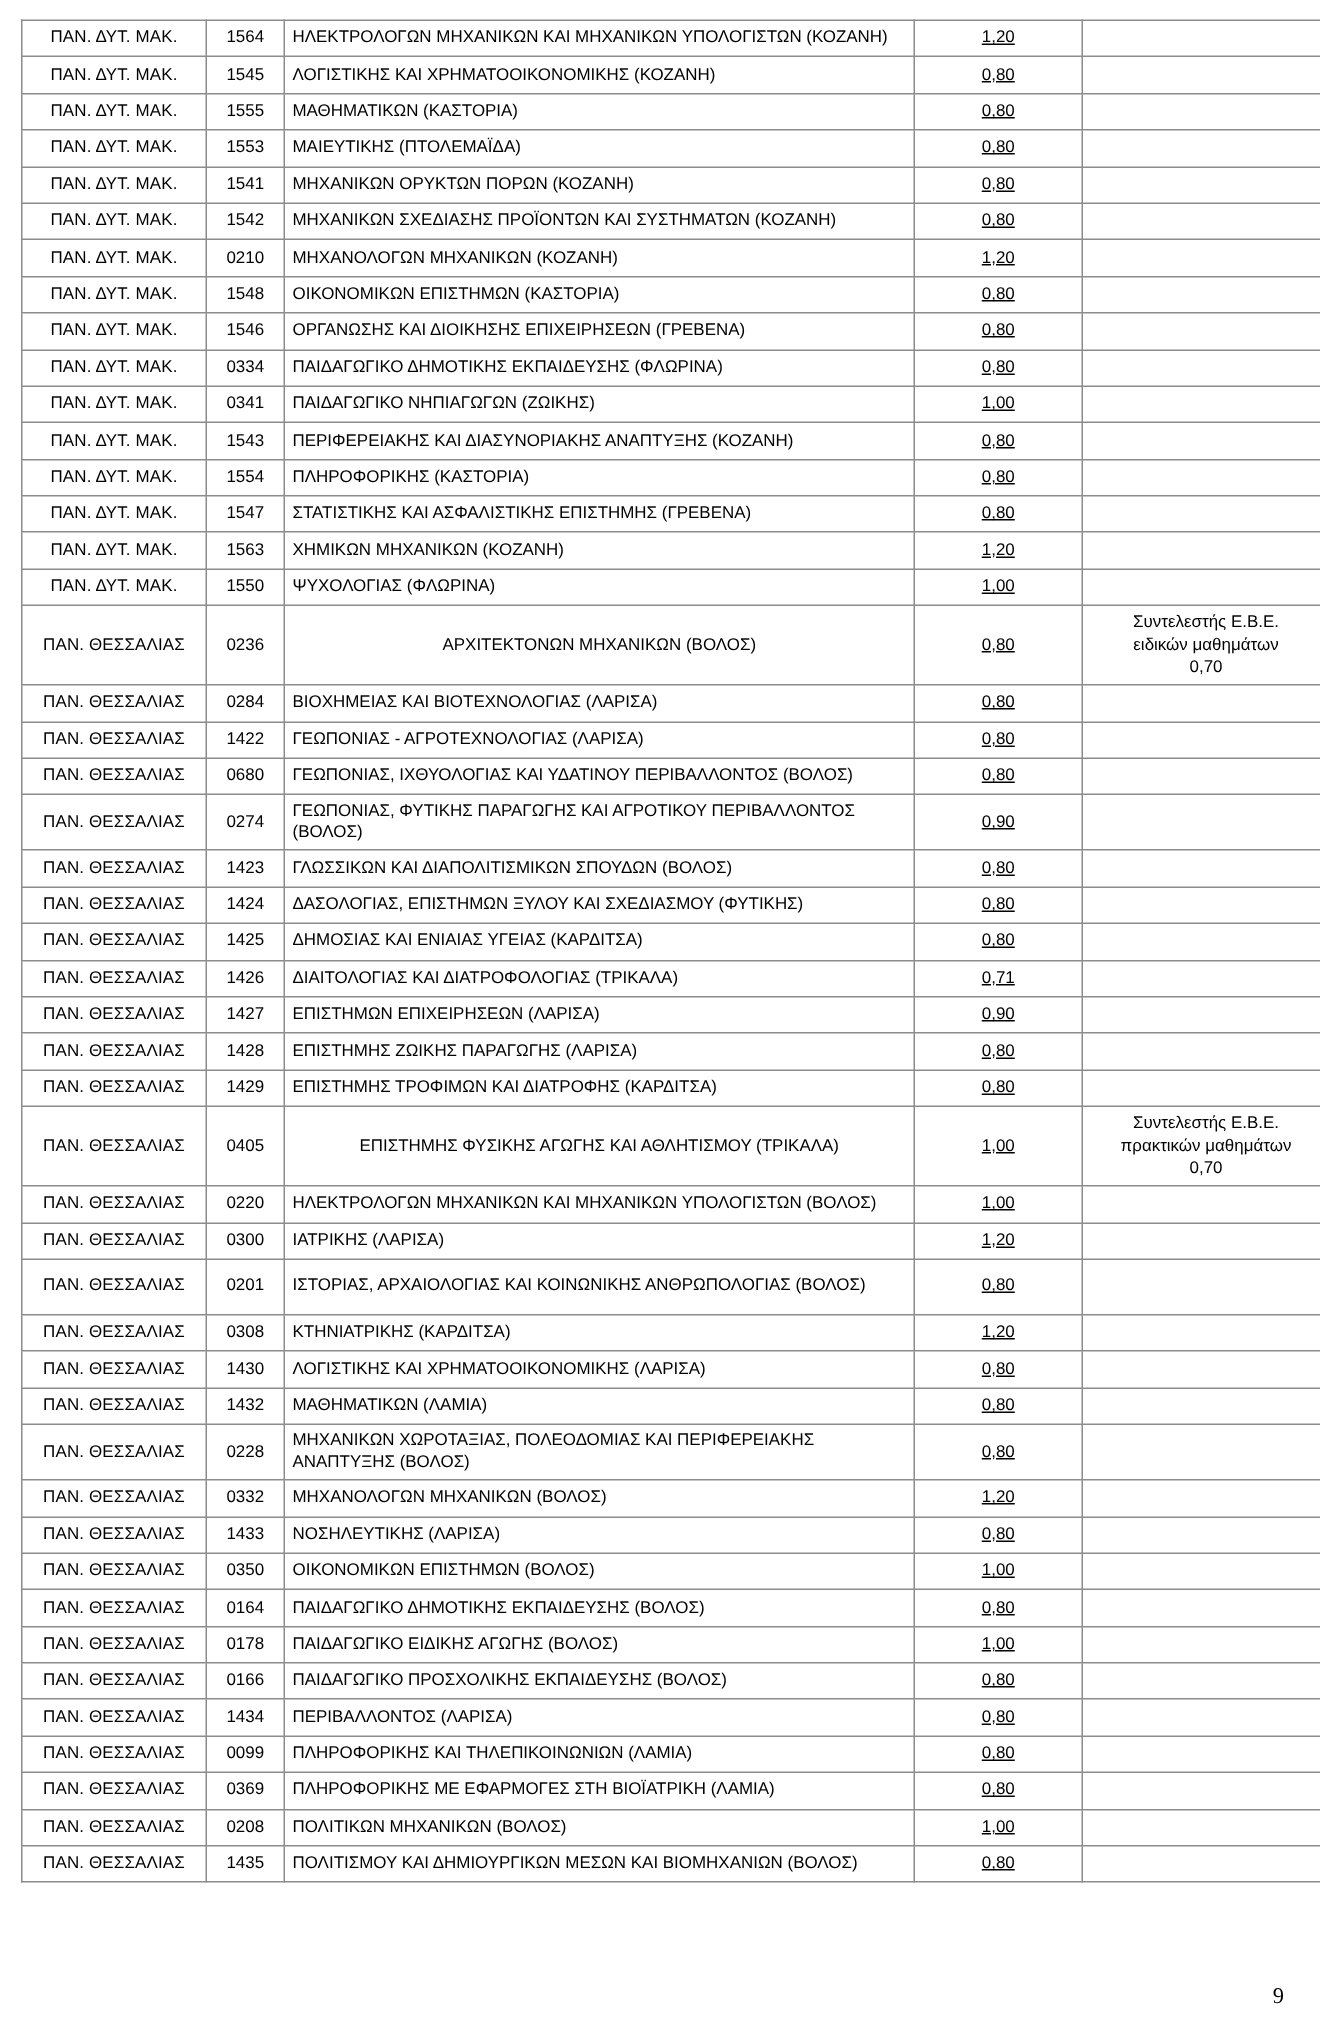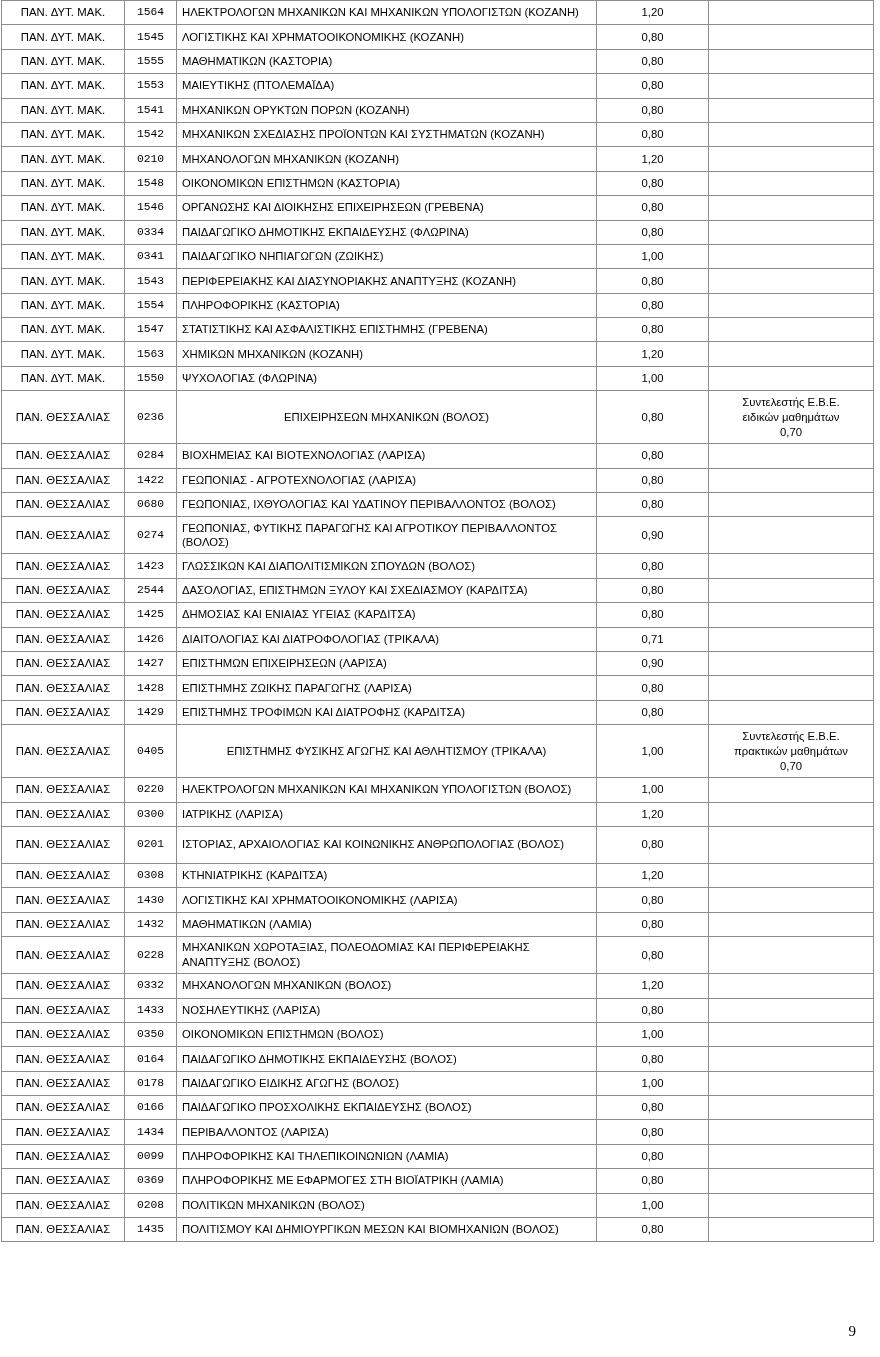--- a/index.html
+++ b/index.html
@@ -14,21 +14,21 @@
     height: 1357px;
     font-family: "Liberation Sans", "DejaVu Sans", sans-serif;
     color: #000000;
     position: relative;
     overflow: hidden;
   }
   .page {
     width: 880px;
     height: 1357px;
     position: relative;
-    padding: 0;
+    padding: 13px;
   }
   table.coef-table {
     border-collapse: collapse;
     table-layout: fixed;
     width: 872px;
     margin: 0 0 0 1px;
     border-top: 1.3px solid #3b3b3b;
     border-left: 1.3px solid #3b3b3b;
     border-right: 1.3px solid #3b3b3b;
     border-bottom: 1.3px solid #3b3b3b;
@@ -50,30 +50,30 @@
     background: #ffffff;
   }
   td.inst {
     text-align: center;
     white-space: nowrap;
     letter-spacing: 0.1px;
   }
   td.code {
     text-align: center;
     white-space: nowrap;
-    font-family: Liberation Mono, monospace;
   }
   td.dept {
     text-align: left;
     padding-left: 7px;
     padding-right: 6px;
   }
   td.coef {
     text-align: center;
     white-space: nowrap;
+    text-decoration: underline;
   }
   td.note {
     text-align: center;
     font-size: 11.2px;
     line-height: 1.38;
     padding: 3px 6px;
   }
   tr.r-single td { height: 24.4px; }
   tr.r-double td { height: 37px; }
   tr.r-note   td { height: 53px; text-align: center; }
@@ -212,21 +212,21 @@
         <tr class="r-single">
           <td class="inst">ΠΑΝ. ΔΥΤ. ΜΑΚ.</td>
           <td class="code">1550</td>
           <td class="dept">ΨΥΧΟΛΟΓΙΑΣ (ΦΛΩΡΙΝΑ)</td>
           <td class="coef">1,00</td>
           <td class="note"></td>
         </tr>
         <tr class="r-note">
           <td class="inst">ΠΑΝ. ΘΕΣΣΑΛΙΑΣ</td>
           <td class="code">0236</td>
-          <td class="dept">ΕΠΙΧΕΙΡΗΣΕΩΝ ΜΗΧΑΝΙΚΩΝ (ΒΟΛΟΣ)</td>
+          <td class="dept">ΑΡΧΙΤΕΚΤΟΝΩΝ ΜΗΧΑΝΙΚΩΝ (ΒΟΛΟΣ)</td>
           <td class="coef">0,80</td>
           <td class="note">
             <span class="note-line">Συντελεστής Ε.Β.Ε.</span>
             <span class="note-line">ειδικών μαθημάτων</span>
             <span class="note-line">0,70</span>
           </td>
         </tr>
         <tr class="r-single">
           <td class="inst">ΠΑΝ. ΘΕΣΣΑΛΙΑΣ</td>
           <td class="code">0284</td>
@@ -257,22 +257,22 @@
         </tr>
         <tr class="r-single">
           <td class="inst">ΠΑΝ. ΘΕΣΣΑΛΙΑΣ</td>
           <td class="code">1423</td>
           <td class="dept">ΓΛΩΣΣΙΚΩΝ ΚΑΙ ΔΙΑΠΟΛΙΤΙΣΜΙΚΩΝ ΣΠΟΥΔΩΝ (ΒΟΛΟΣ)</td>
           <td class="coef">0,80</td>
           <td class="note"></td>
         </tr>
         <tr class="r-single">
           <td class="inst">ΠΑΝ. ΘΕΣΣΑΛΙΑΣ</td>
-          <td class="code">2544</td>
-          <td class="dept">ΔΑΣΟΛΟΓΙΑΣ, ΕΠΙΣΤΗΜΩΝ ΞΥΛΟΥ ΚΑΙ ΣΧΕΔΙΑΣΜΟΥ (ΚΑΡΔΙΤΣΑ)</td>
+          <td class="code">1424</td>
+          <td class="dept">ΔΑΣΟΛΟΓΙΑΣ, ΕΠΙΣΤΗΜΩΝ ΞΥΛΟΥ ΚΑΙ ΣΧΕΔΙΑΣΜΟΥ (ΦΥΤΙΚΗΣ)</td>
           <td class="coef">0,80</td>
           <td class="note"></td>
         </tr>
         <tr class="r-single">
           <td class="inst">ΠΑΝ. ΘΕΣΣΑΛΙΑΣ</td>
           <td class="code">1425</td>
           <td class="dept">ΔΗΜΟΣΙΑΣ ΚΑΙ ΕΝΙΑΙΑΣ ΥΓΕΙΑΣ (ΚΑΡΔΙΤΣΑ)</td>
           <td class="coef">0,80</td>
           <td class="note"></td>
         </tr>

